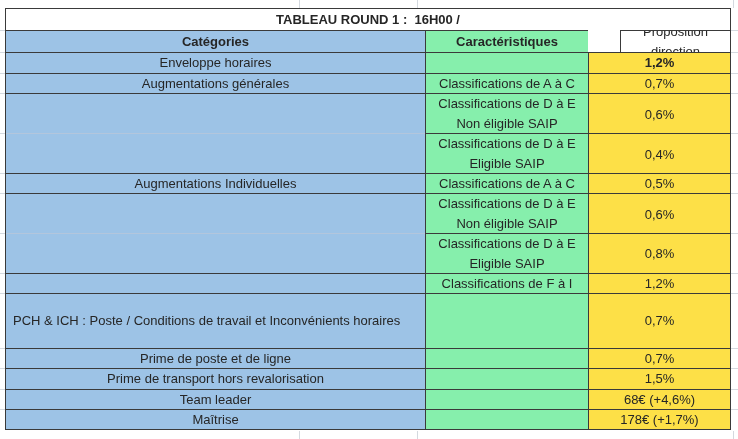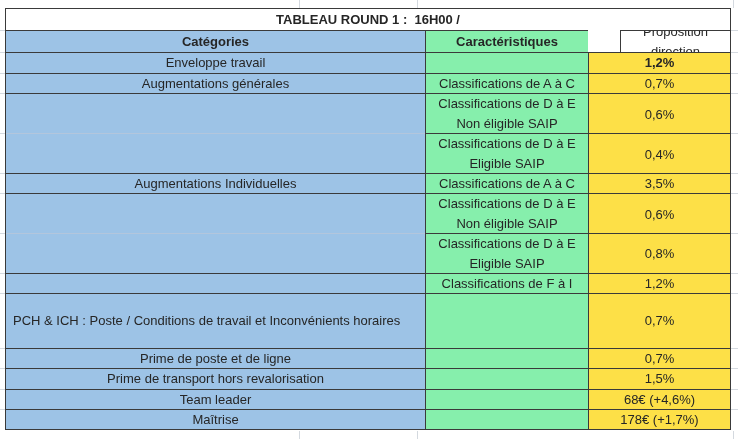--- a/index.html
+++ b/index.html
@@ -60,21 +60,21 @@
     <div class="cell">TABLEAU ROUND 1 :  16H00 /</div>
   </div>
 
   <div class="row r-head h22">
     <div class="cell c-cat">Catégories</div>
     <div class="cell c-char">Caractéristiques</div>
     <div class="cell c-prop">Proposition direction</div>
   </div>
 
   <div class="row h21">
-    <div class="cell c-cat">Enveloppe travail</div>
+    <div class="cell c-cat">Enveloppe horaires</div>
     <div class="cell c-char"></div>
     <div class="cell c-prop bold">1,2%</div>
   </div>
 
   <div class="row h20">
     <div class="cell c-cat">Augmentations générales</div>
     <div class="cell c-char">Classifications de A à C</div>
     <div class="cell c-prop">0,7%</div>
   </div>
 
@@ -88,21 +88,21 @@
   <div class="row h40">
     <div class="cell c-cat lt"></div>
     <div class="cell c-char">Classifications de D à E
 Eligible SAIP</div>
     <div class="cell c-prop vb">0,4%</div>
   </div>
 
   <div class="row h20">
     <div class="cell c-cat">Augmentations Individuelles</div>
     <div class="cell c-char">Classifications de A à C</div>
-    <div class="cell c-prop">3,5%</div>
+    <div class="cell c-prop">0,5%</div>
   </div>
 
   <div class="row h40">
     <div class="cell c-cat"></div>
     <div class="cell c-char">Classifications de D à E
 Non éligible SAIP</div>
     <div class="cell c-prop vb">0,6%</div>
   </div>
 
   <div class="row h40">

